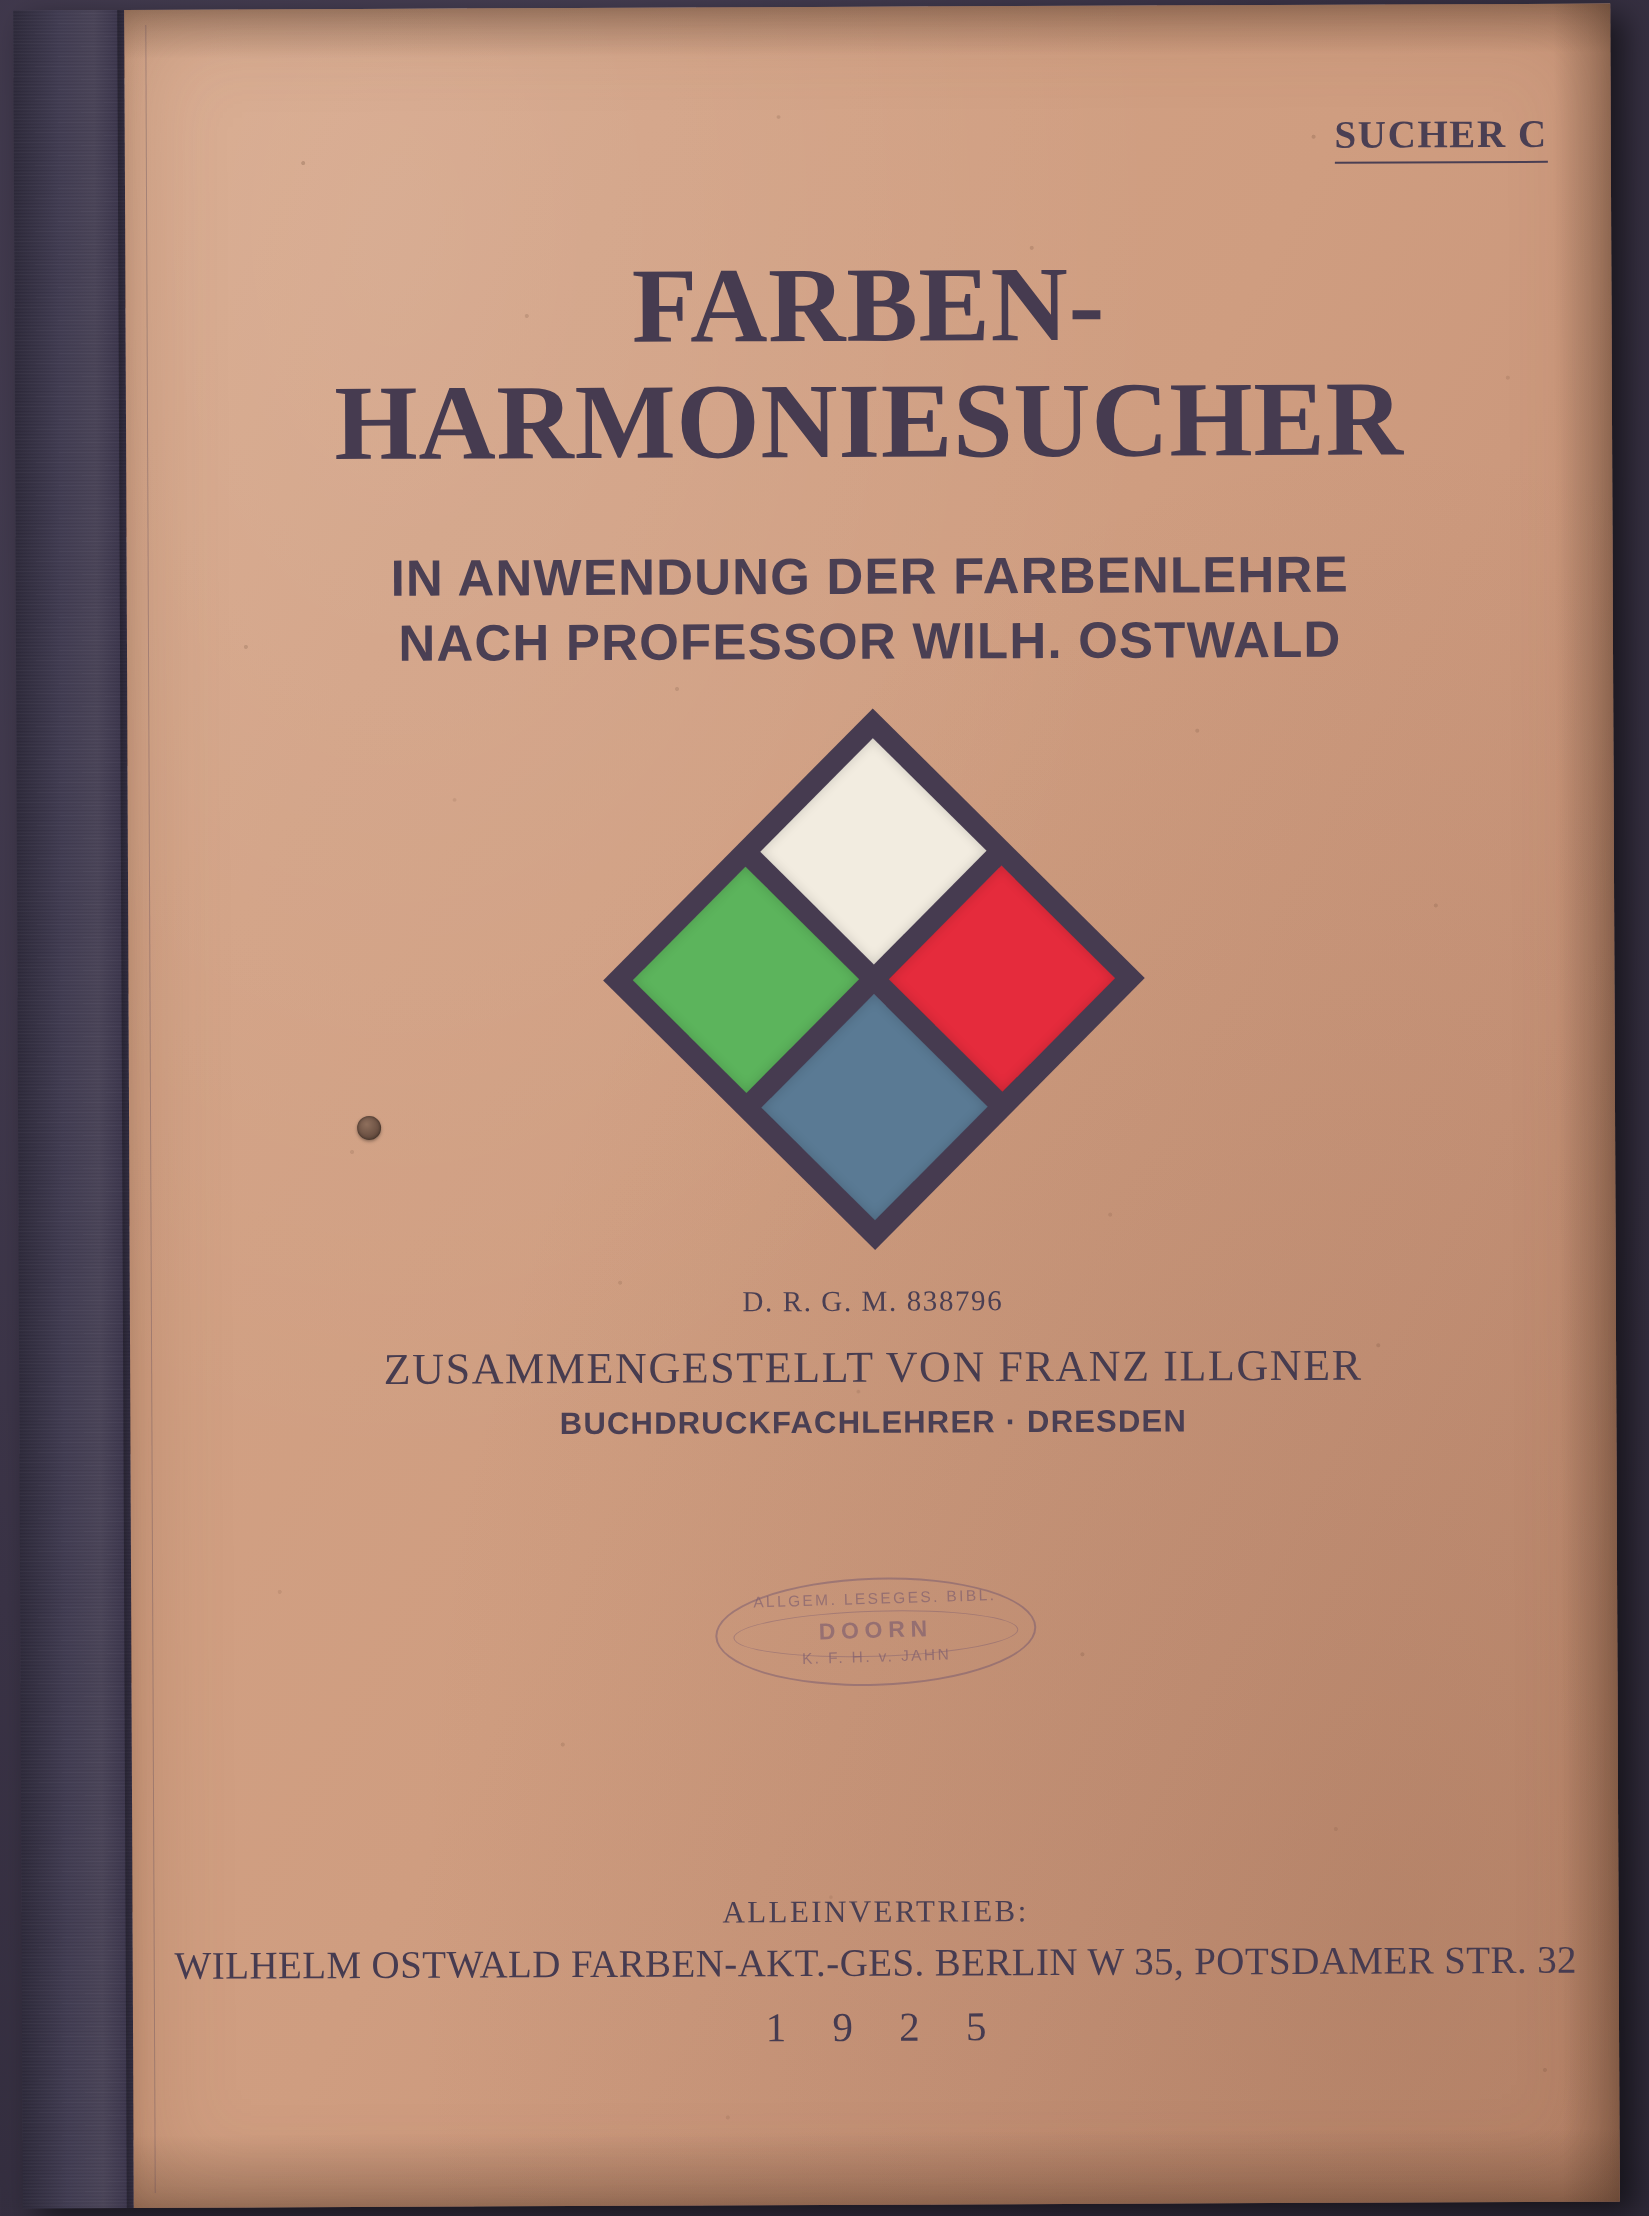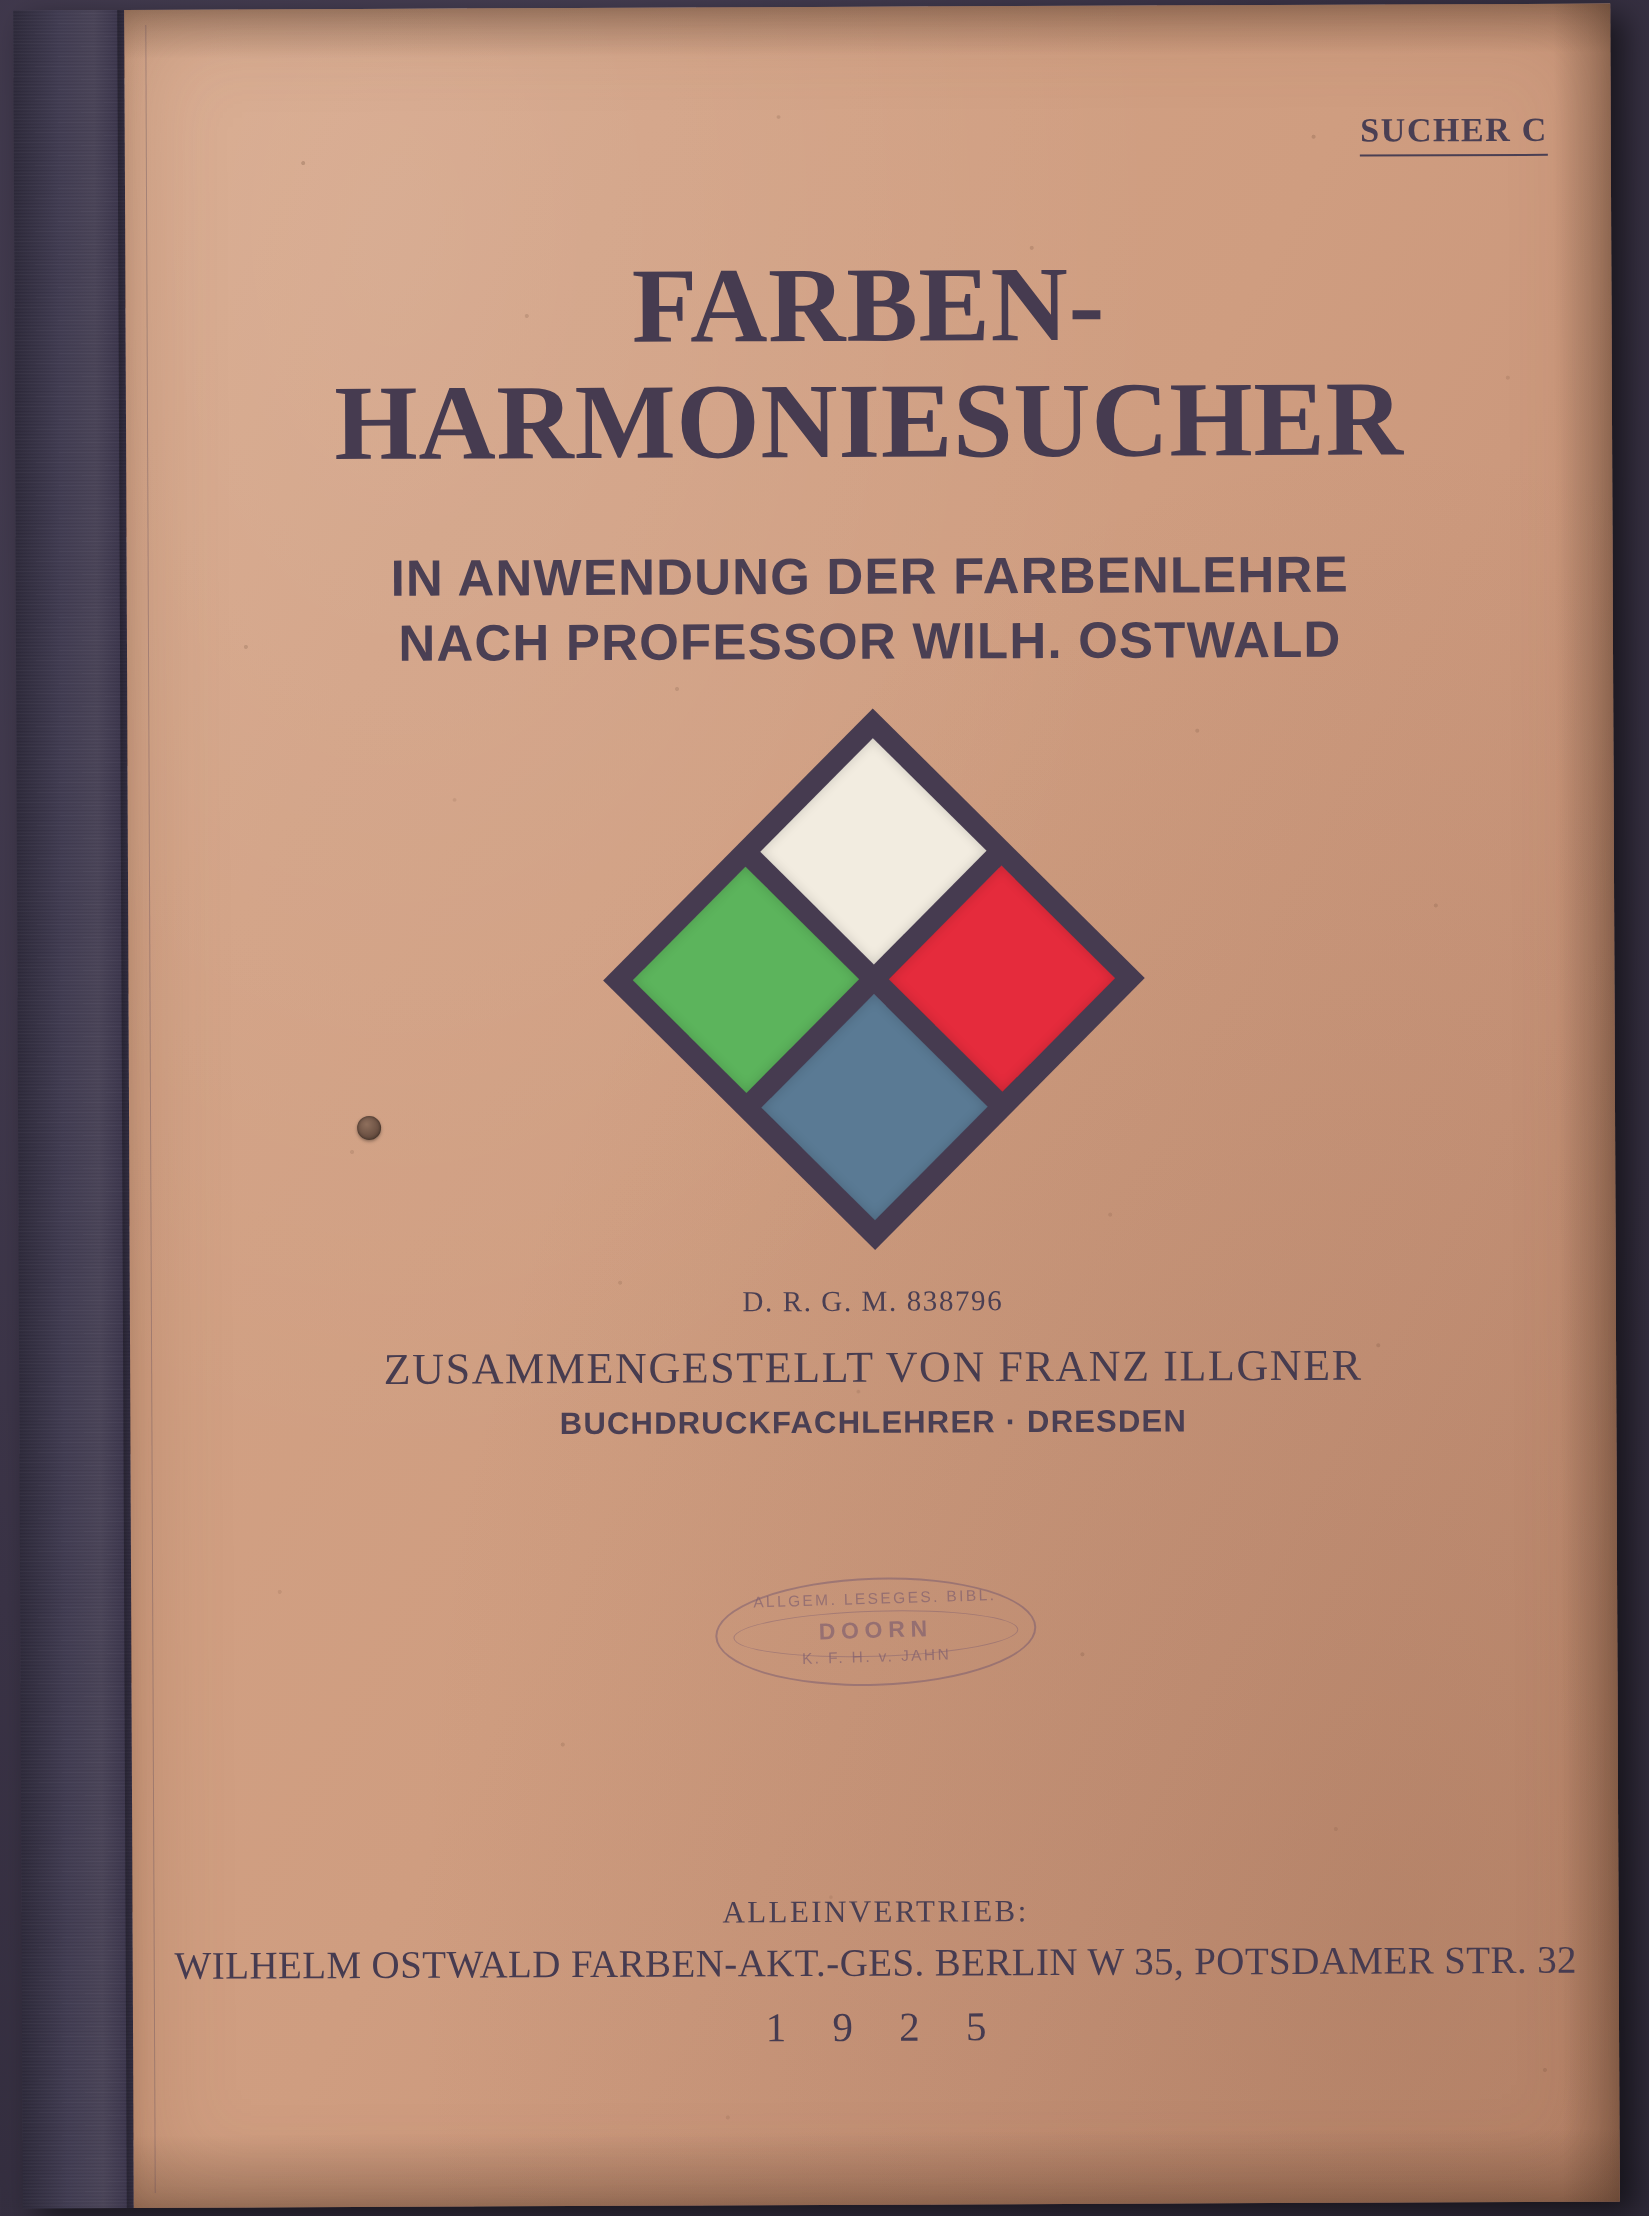--- a/index.html
+++ b/index.html
@@ -133,21 +133,21 @@
     top: 14.7px;
     bottom: 14.7px;
     width: 0.8px;
     background: rgba(90,70,90,0.35);
   }
 
   .sucher {
     position: absolute;
     right: 63px;
     top: 107px;
-    font-size: 34px;
+    font-size: 39px;
     letter-spacing: 1.6px;
     font-weight: 700;
     color: #4a3f53;
     border-bottom: 2.4px solid #4a3f53;
     padding-bottom: 4.9px;
     font-family: "Liberation Serif", serif;
   }
 
   .title {
     position: absolute;

